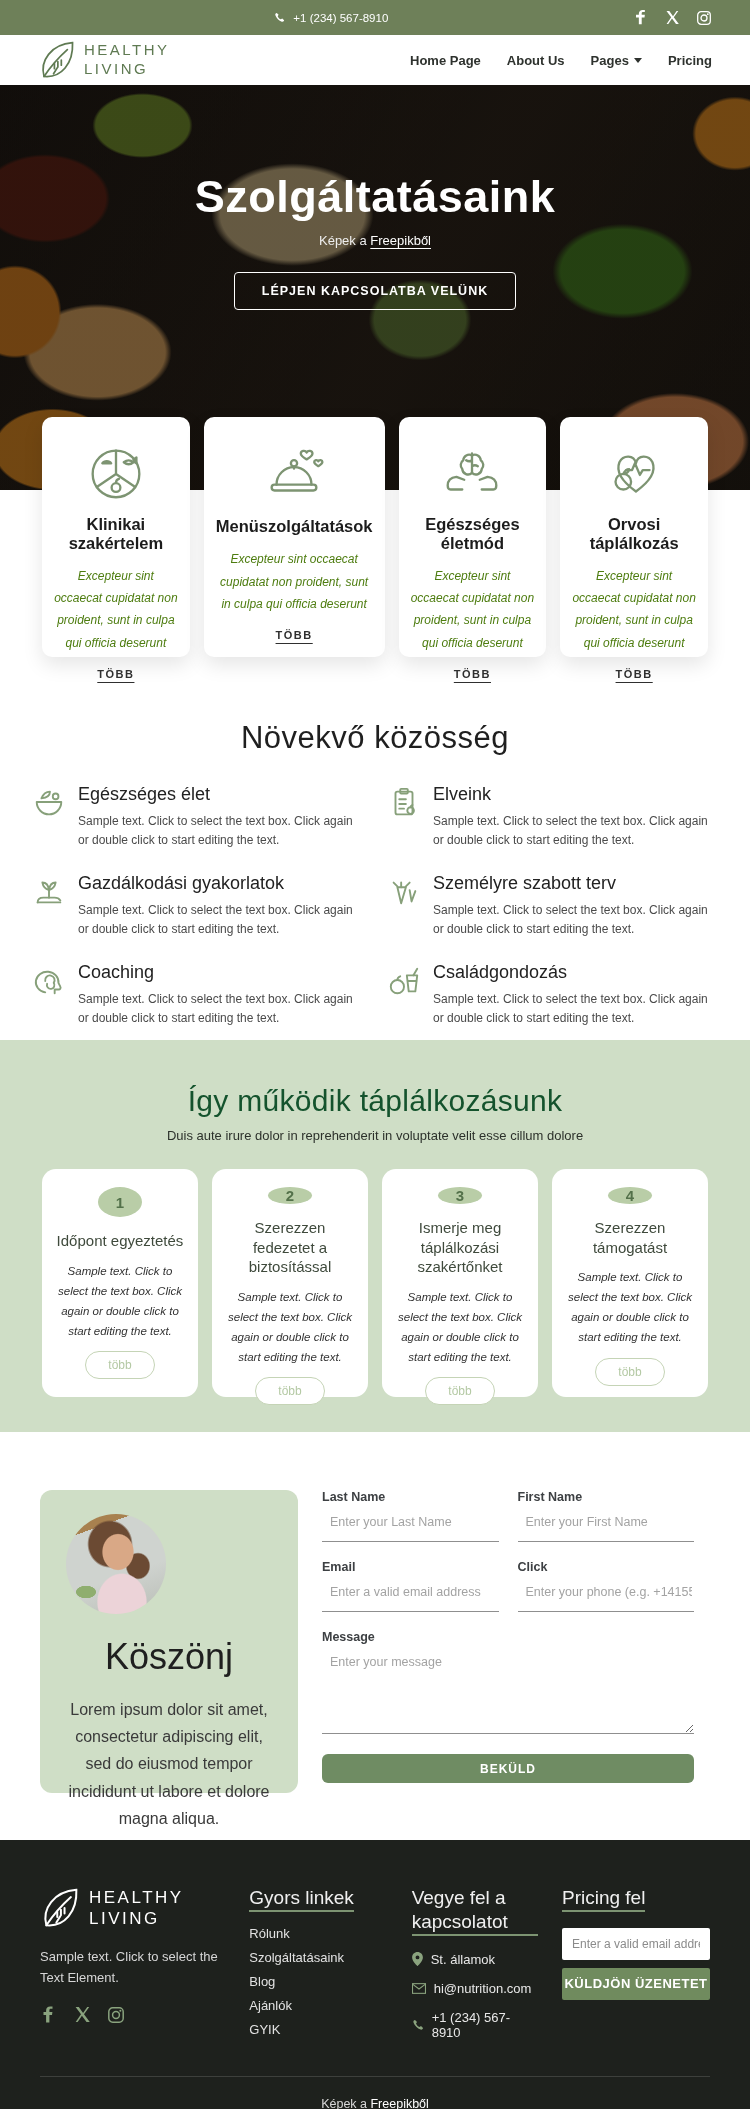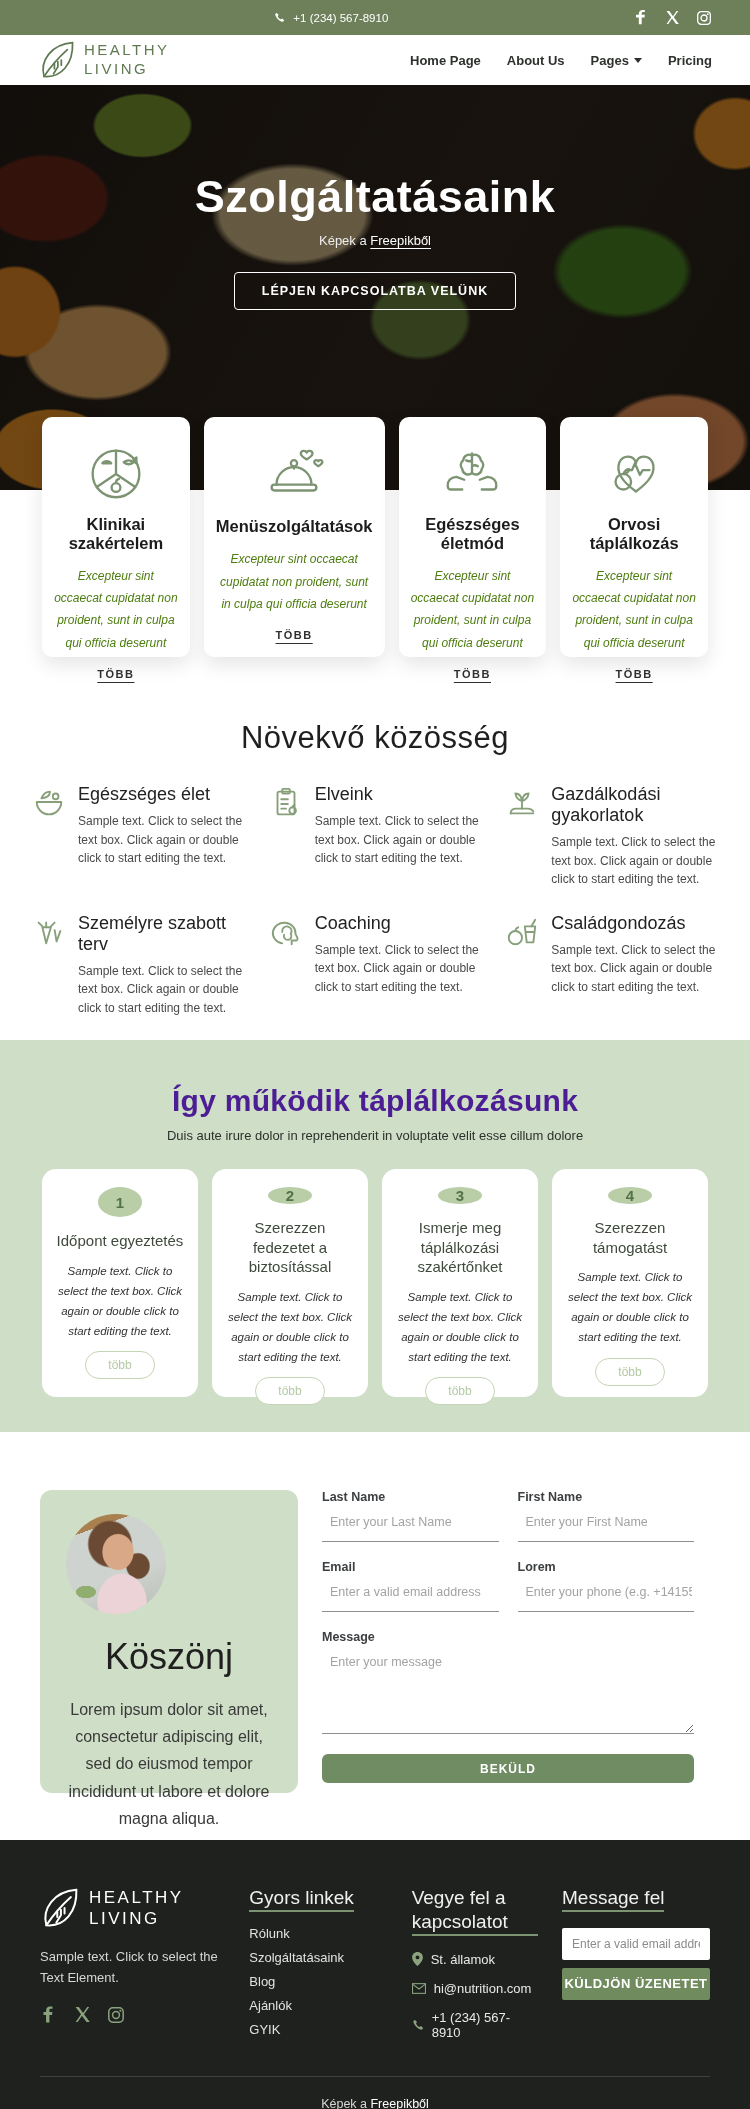--- a/index.html
+++ b/index.html
@@ -60,29 +60,29 @@
     padding:20px 12px 16px;text-align:center;display:flex;flex-direction:column;align-items:center;}
   .svc-icon{color:var(--icon-green);height:74px;display:flex;align-items:center;}
   .svc-title{font-size:16.5px;font-weight:700;color:#1c1c1c;margin-top:8px;}
   .svc-text{margin-top:12px;font-size:12px;font-style:italic;color:#4d7c0f;line-height:1.85;font-family:"Liberation Sans",sans-serif;}
   .svc-link{margin-top:14px;font-size:11px;font-weight:700;letter-spacing:1.5px;color:#2f2f2f;
     text-decoration:underline;text-underline-offset:4px;cursor:pointer;}
 
   
   .community{height:383px;padding:63px 32px 0;}
   .community-title{text-align:center;font-size:31px;font-weight:300;color:#1f1f1f;letter-spacing:.5px;}
-  .features{margin-top:28px;display:grid;grid-template-columns:1fr 1fr 1fr;column-gap:24px;row-gap:24px;}
+  .features{margin-top:28px;display:grid;grid-template-columns:1fr 1fr;column-gap:24px;row-gap:24px;}
   .feature{display:flex;gap:12px;align-items:flex-start;}
   .feat-icon{color:#87a07a;flex:0 0 34px;margin-top:2px;}
   .feat-title{font-size:18px;font-weight:400;color:#222;}
   .feat-text{margin-top:7px;font-size:12px;color:#4a4a4a;line-height:1.55;}
 
   
   .process{height:392px;background:var(--section-green);padding:44px 42px 0;}
-  .process-title{text-align:center;font-size:30px;font-weight:700;color:#4c1d95;letter-spacing:.3px;}
+  .process-title{text-align:center;font-size:30px;font-weight:400;color:#14532d;letter-spacing:.3px;}
   .process-sub{text-align:center;font-size:13px;color:#2c312b;margin-top:10px;}
   .steps{margin-top:26px;display:flex;gap:14px;}
   .step-card{background:#fff;border-radius:14px;flex:1;height:228px;padding:18px 12px;text-align:center;
     display:flex;flex-direction:column;align-items:center;}
   .step-circle{width:44px;height:44px;border-radius:50%;background:var(--circle-green);color:#53714a;
     font-size:15px;font-weight:700;display:flex;align-items:center;justify-content:center;}
   .step-title{margin-top:14px;font-size:15px;font-weight:500;color:#3f4a3c;line-height:1.3;}
   .step-text{margin-top:10px;font-size:11.5px;font-style:italic;color:#333;line-height:1.75;}
   .step-btn{margin-top:10px;padding:6px 22px;border:1.5px solid #c5d4b6;border-radius:17px;background:#fff;
     color:#b4c9a4;font-size:12px;cursor:pointer;}
@@ -428,21 +428,21 @@
         </div>
         <div class="field">
           <label>First Name</label>
           <input type="text" placeholder="Enter your First Name" style="">
         </div>
         <div class="field">
           <label>Email</label>
           <input type="text" placeholder="Enter a valid email address" style="">
         </div>
         <div class="field">
-          <label>Lorem</label>
+          <label>Click</label>
           <input type="text" placeholder="Enter your phone (e.g. +14155552675)" style="">
         </div>
         <div class="field field-msg">
           <label>Message</label>
           <textarea placeholder="Enter your message" style=""></textarea>
         </div>
       </div>
       <button class="submit-btn">BEKÜLD</button>
     </div>
   </div>
@@ -521,21 +521,21 @@
               <svg width="12" height="12" viewBox="0 0 24 24">
                   <path d="M6 2 C4 2 2 4 3 7 C5 13 11 19 17 21 C20 22 22 20 22 18 L18 14 L15 16 C12 15 9 12 8 9 L10 6 Z" fill="currentColor"></path>
                 </svg>
             </span>
             <span>+1 (234) 567-8910</span>
           </div>
         </div>
       </div>
 
       <div class="fcol4">
-        <div class="ftitle">Message fel</div>
+        <div class="ftitle">Pricing fel</div>
         <input type="text" class="sub-input" placeholder="Enter a valid email address" style="">
         <button class="sub-btn">KÜLDJÖN ÜZENETET</button>
       </div>
     </div>
 
     <div class="footer-bottom">
       <span>Képek a </span><a>Freepikből</a>
     </div>
   </div>
 

